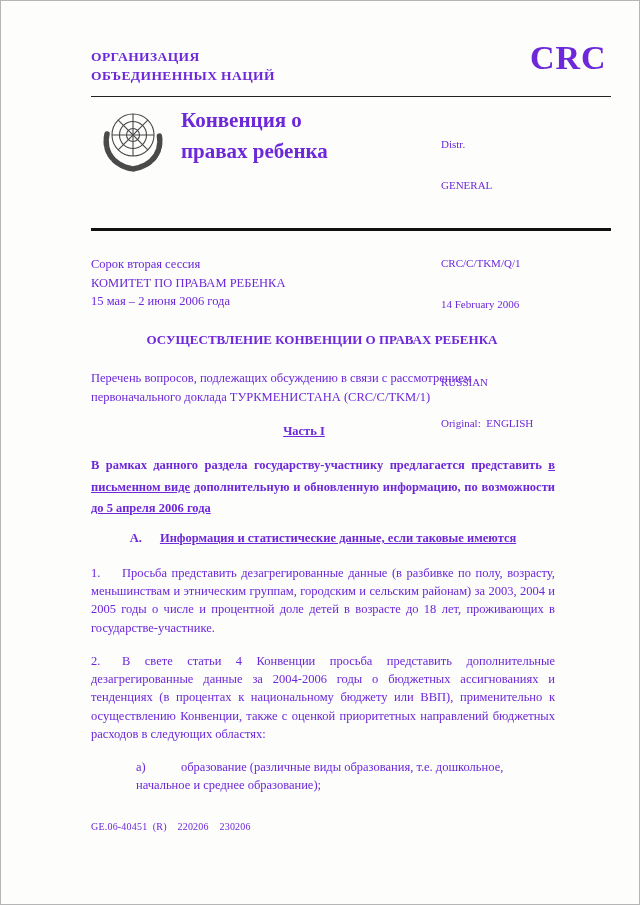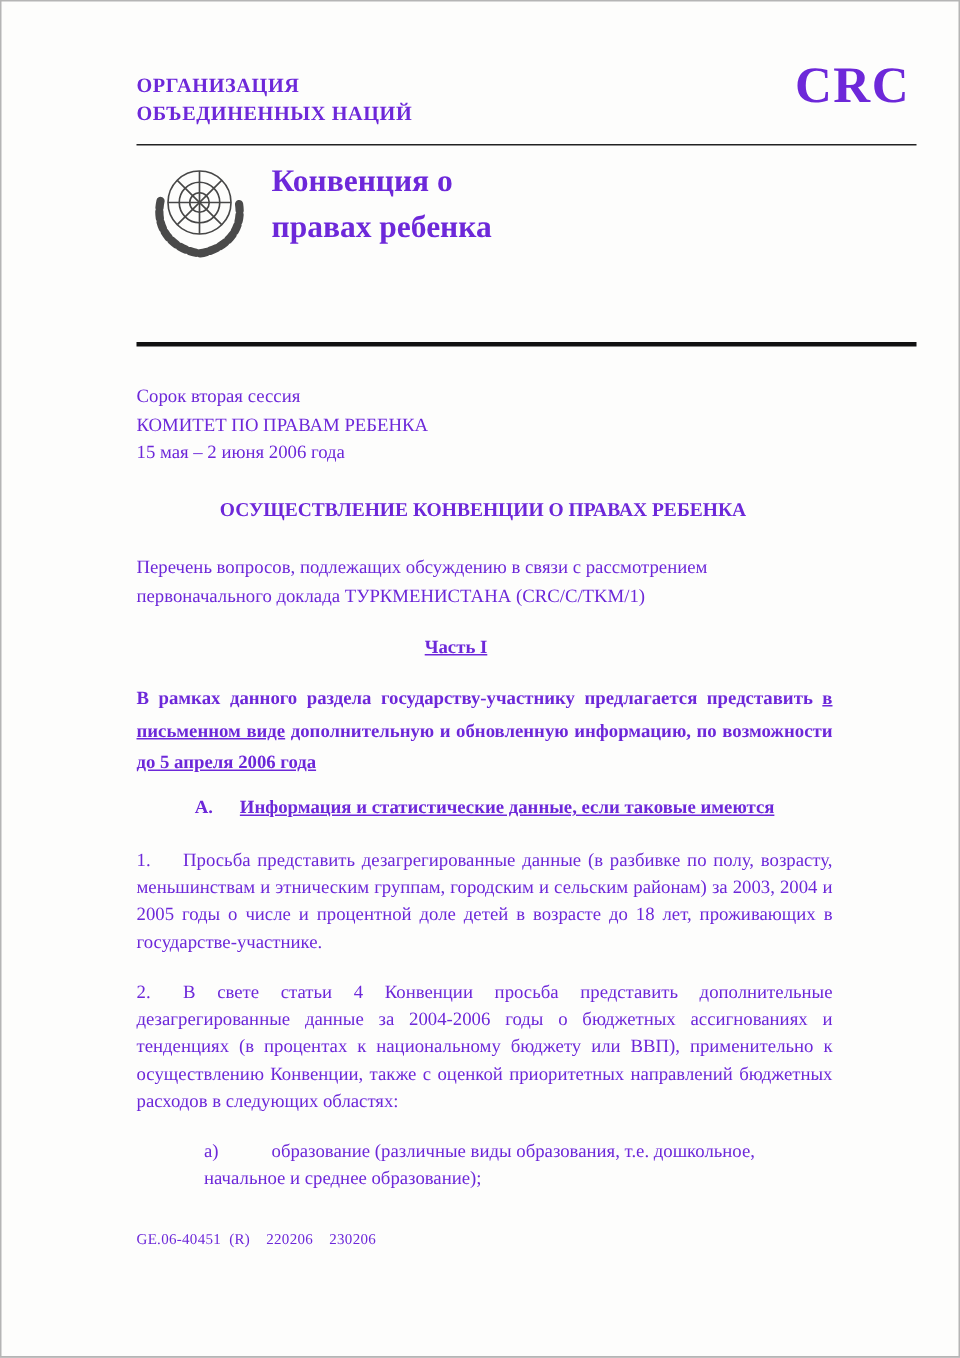--- a/index.html
+++ b/index.html
@@ -76,20 +76,30 @@
       </g>
       <path d="M14,33 C10,52 22,65 40,68 C58,65 70,52 66,33" fill="none" stroke="#4a4a4a" stroke-width="5.5" stroke-dasharray="4.5,2.6" stroke-linecap="round"></path>
     </svg>
   </div>
 
   <div class="abs conv-title">
     <div>Конвенция о</div>
     <div>правах ребенка</div>
   </div>
 
+  <div class="abs distr">
+    <div>Distr.</div>
+    <div>GENERAL</div>
+    <div class="gap"></div>
+    <div>CRC/C/TKM/Q/1</div>
+    <div>14 February 2006</div>
+    <div class="gap"></div>
+    <div>RUSSIAN</div>
+    <div>Original:  ENGLISH</div>
+  </div>
 
   <div class="abs rule-thick"></div>
 
   <div class="abs session">
     <div>Сорок вторая сессия</div>
     <div>КОМИТЕТ ПО ПРАВАМ РЕБЕНКА</div>
     <div>15 мая – 2 июня 2006 года</div>
   </div>
 
   <div class="abs title-main">ОСУЩЕСТВЛЕНИЕ КОНВЕНЦИИ О ПРАВАХ РЕБЕНКА</div>

